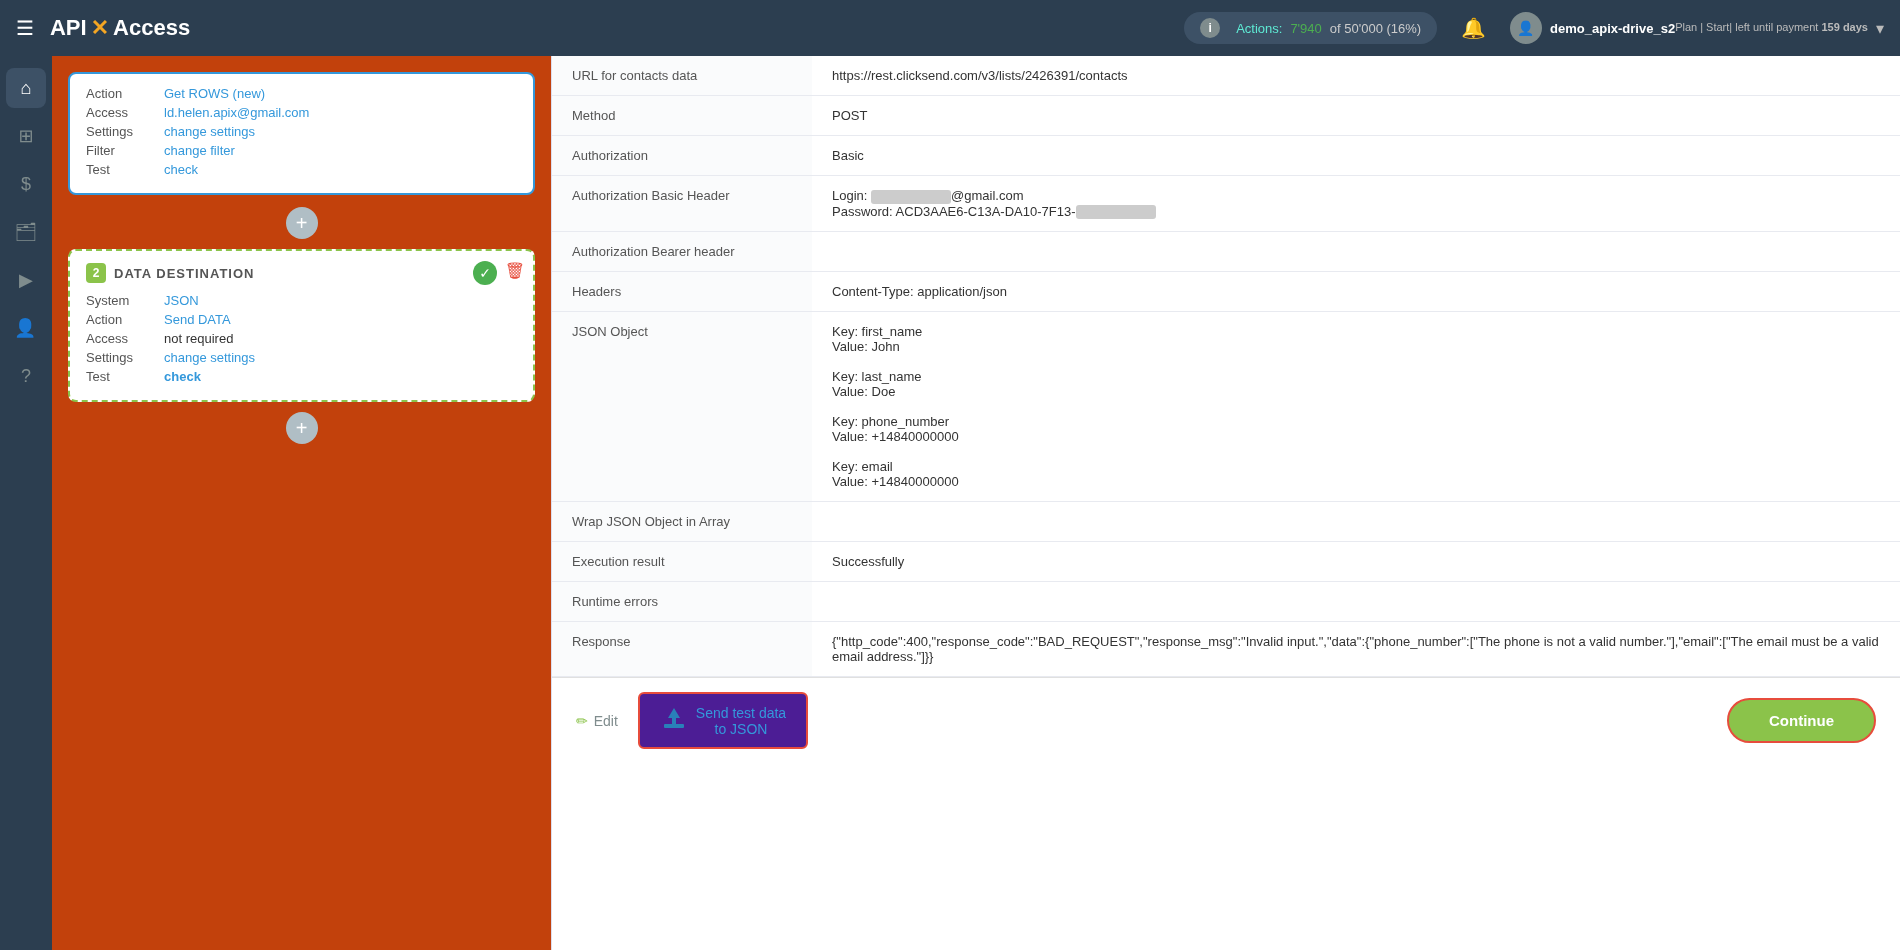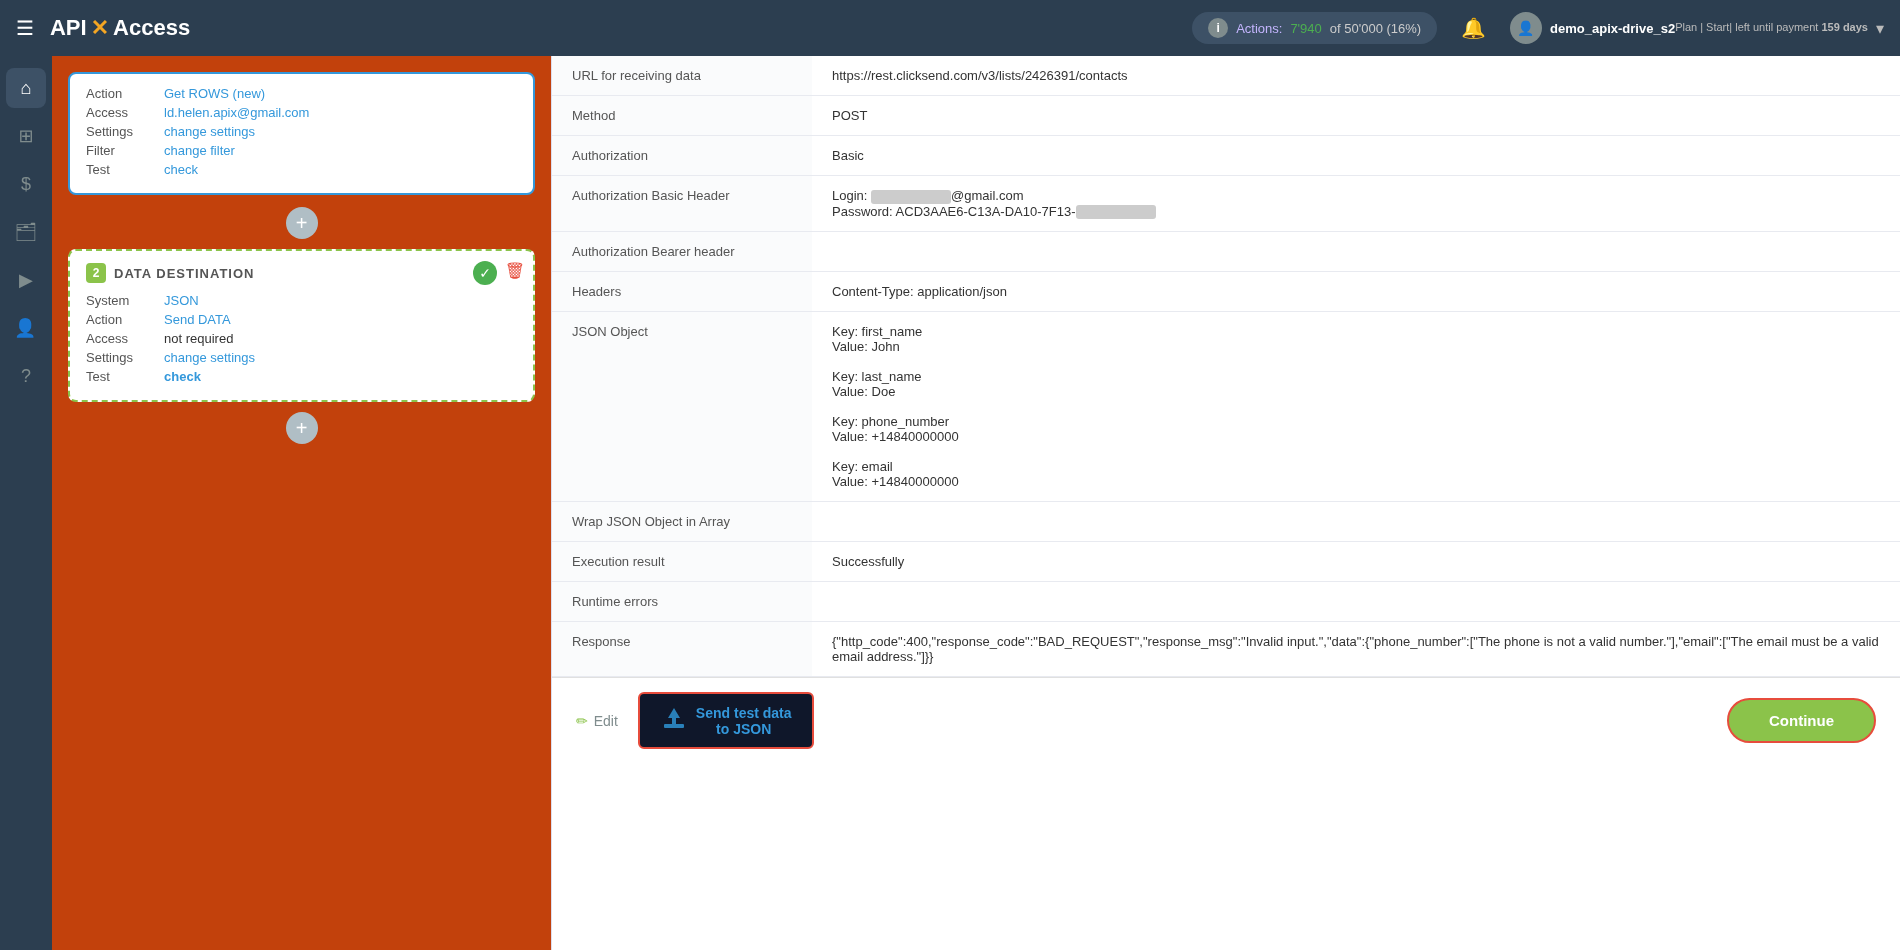--- a/index.html
+++ b/index.html
@@ -27,21 +27,21 @@
       border-radius: 20px;
       padding: 6px 16px;
       display: flex; align-items: center; gap: 8px;
       color: #fff; font-size: 13px;
     }
     .topnav-actions .info-icon {
       width: 20px; height: 20px; border-radius: 50%;
       background: #7f8c8d; display: flex; align-items: center;
       justify-content: center; font-size: 12px; color: #fff; font-weight: bold;
     }
-    .actions-label { color: #c4b5fd; font-size: 13px; }
+    .actions-label { color: #5eead4; font-size: 13px; margin-left: 8px; }
     .actions-count { color: #4caf50; font-size: 13px; }
     .actions-total { color: #ccc; font-size: 13px; }
     .topnav-bell {
       color: #bbb; font-size: 20px; cursor: pointer; padding: 0 8px;
     }
     .topnav-user {
       display: flex; align-items: center; gap: 8px; color: #fff; font-size: 13px;
     }
     .avatar {
       width: 32px; height: 32px; border-radius: 50%;
@@ -197,23 +197,23 @@
       color: #7f8c8d; font-size: 14px; cursor: pointer;
       background: none; border: none;
     }
     .edit-icon { color: #8bc34a; }
 
     .send-test-btn {
       display: flex; align-items: center; gap: 8px;
       border: 2px solid #e74c3c;
       border-radius: 6px;
       padding: 10px 20px;
-      background: #0f172a;
+      background: #4c1d95;
       color: #3498db; font-size: 14px; cursor: pointer;
-      font-weight: 700;
+      font-weight: 400;
     }
 
     .continue-btn {
       margin-left: auto;
       background: #8bc34a;
       border: 2px solid #e74c3c;
       border-radius: 24px;
       padding: 12px 40px;
       color: #fff; font-size: 15px; font-weight: bold;
       cursor: pointer;
@@ -319,21 +319,21 @@
 
     <div class="connector-add">
       <div class="add-btn">+</div>
     </div>
   </div>
 
   <div class="right-panel">
     <table class="detail-table">
       <tbody>
         <tr>
-          <td>URL for receiving data</td>
+          <td>URL for contacts data</td>
           <td>https://rest.clicksend.com/v3/lists/2426391/contacts</td>
         </tr>
         <tr>
           <td>Method</td>
           <td>POST</td>
         </tr>
         <tr>
           <td>Authorization</td>
           <td>Basic</td>
         </tr>

